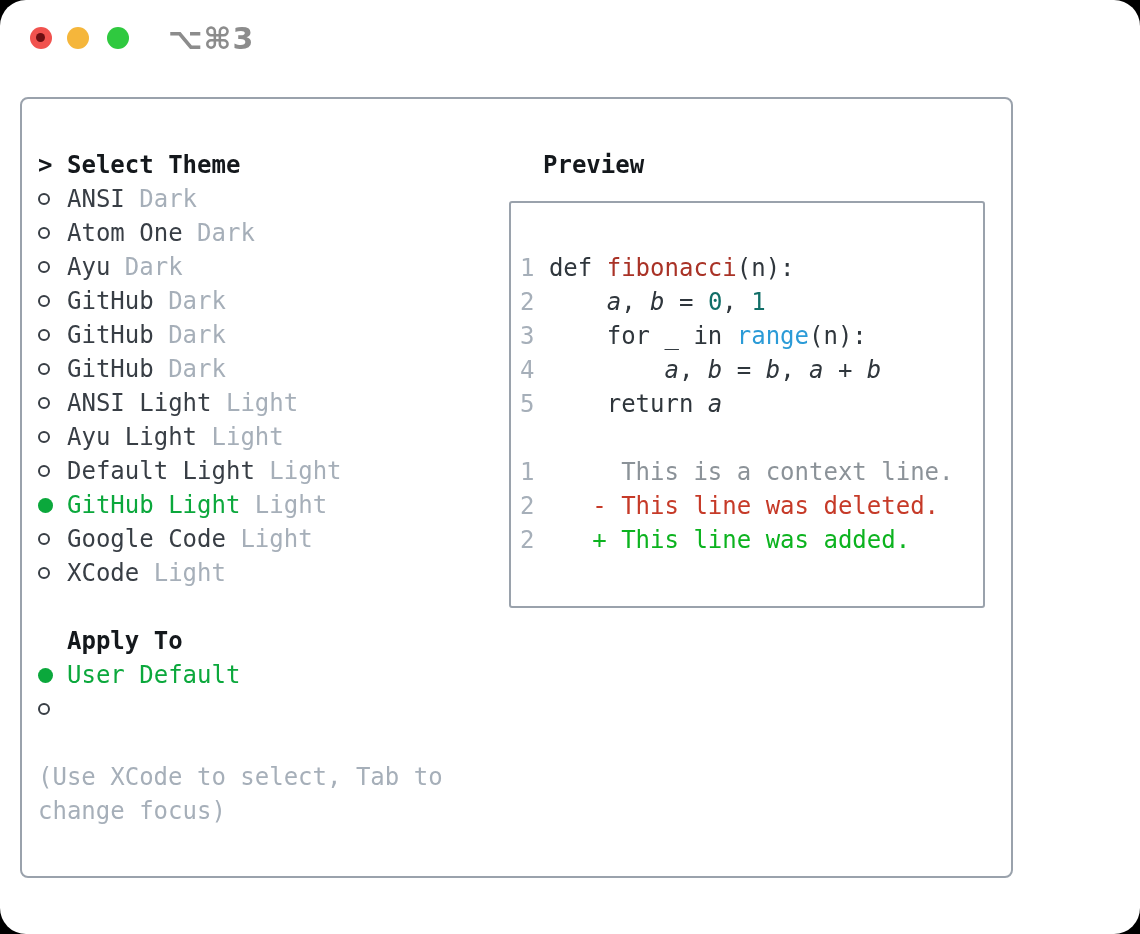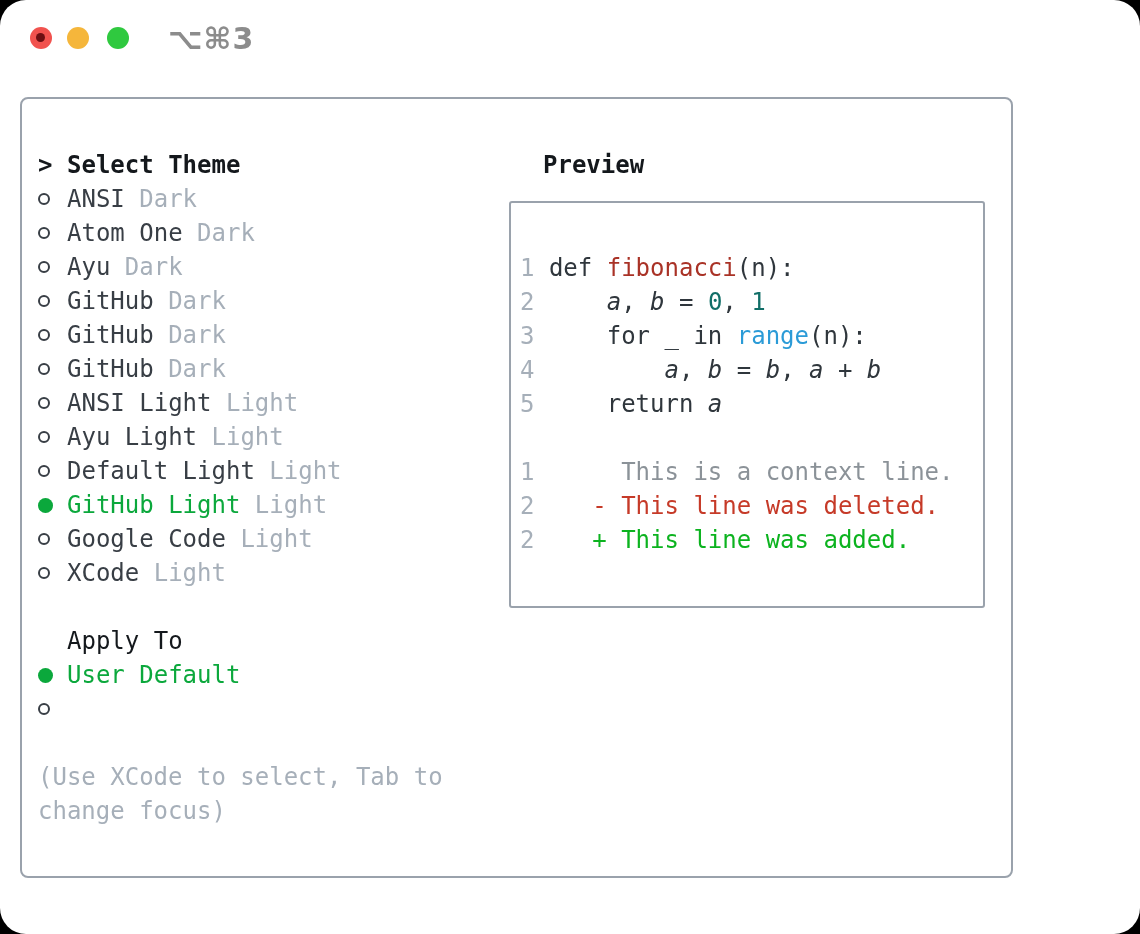--- a/index.html
+++ b/index.html
@@ -34,21 +34,21 @@
   .menu{position:absolute;left:16px;top:49px;font-size:24px;}
   .mrow{height:34px;display:flex;align-items:center;white-space:pre;}
   .mark{width:29px;display:flex;align-items:center;flex:none;}
   .ring{width:12px;height:12px;border:2px solid var(--text_dark);border-radius:50%;}
   .dot{width:15px;height:15px;background:var(--accent_green);border-radius:50%;}
   .cursor{color:var(--text_black);font-weight:bold;}
   .m-header{color:var(--text_black);font-weight:bold;}
   .m-name{color:var(--text_dark);}
   .m-name.sel{color:var(--accent_green);}
   .m-variant{color:var(--muted_gray);}
-  .m-sub{color:var(--text_black);}
+  .m-sub{color:var(--text_black);font-weight:bold;}
   .m-help{color:var(--muted_gray);}
   
   .preview-head{
     position:absolute;left:478px;top:49px;height:34px;display:flex;align-items:center;
     font-size:24px;font-weight:bold;color:var(--text_black);margin-left:43px;
   }
   .preview-box{
     position:absolute;left:487px;top:102px;width:476px;height:407px;
     border:2px solid var(--panel_border);border-radius:3px;background:#fff;
     padding:48px 0 0 9px;font-size:24px;overflow:hidden;

